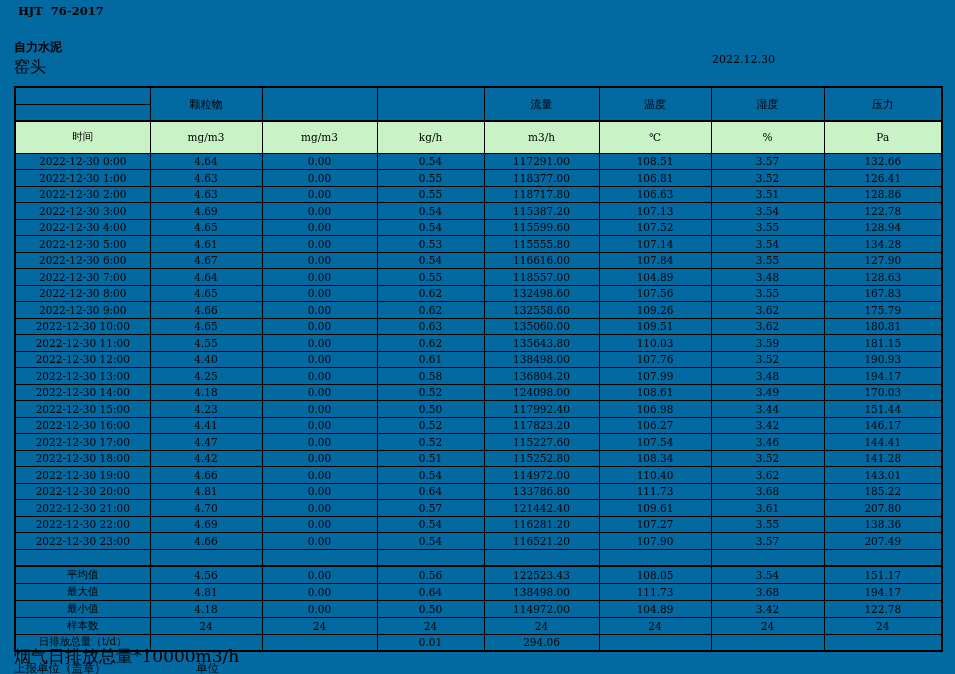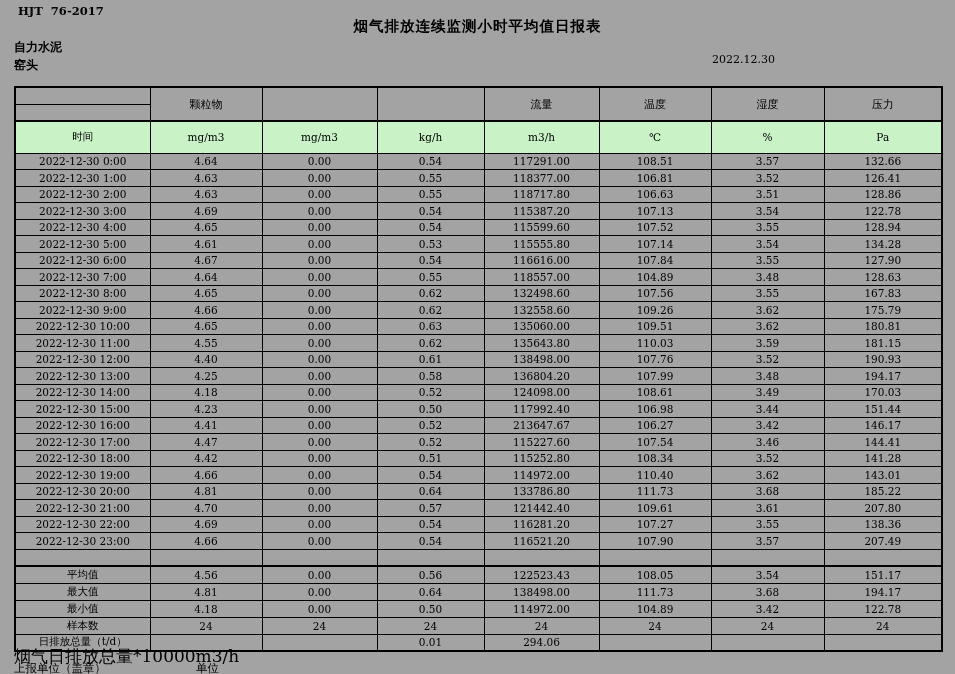--- a/index.html
+++ b/index.html
@@ -6,39 +6,39 @@
   * { margin: 0; padding: 0; box-sizing: border-box; }
   html, body { background: #ffffff; }
   body {
     font-family: "DejaVu Serif", serif;
     color: #000;
   }
   .page {
     position: relative;
     width: 955px;
     height: 674px;
-    background: #a3a3a3;
+    background: #0369a1;
     overflow: hidden;
   }
   .std-code {
     position: absolute; left: 18px; top: 4px;
     font-weight: bold; font-size: 11.5px; white-space: pre;
   }
   .doc-title {
     position: absolute; left: 0; top: 17px; width: 100%;
     text-align: center; font-weight: bold; font-size: 14.5px;
     letter-spacing: 1px;
   }
   .company {
     position: absolute; left: 14px; top: 39px;
     font-weight: bold; font-size: 12px;
   }
   .location {
     position: absolute; left: 14px; top: 57px;
-    font-weight: bold; font-size: 12px;
+    font-weight: normal; font-size: 16px;
   }
   .report-date {
     position: absolute; left: 712px; top: 53px; font-size: 11px;
   }
   table.report {
     position: absolute; left: 14px; top: 86px;
     border-collapse: collapse; table-layout: fixed;
     border: 2px solid #000;
     font-size: 10.5px;
   }
@@ -70,21 +70,20 @@
   .footer-unit {
     position: absolute; left: 196px; top: 661px; font-size: 11.5px;
   }
 </style>
 </head>
 <body>
 
 <div class="page">
 
   <div class="std-code">HJT  76-2017</div>
-  <div class="doc-title">烟气排放连续监测小时平均值日报表</div>
   <div class="company">自力水泥</div>
   <div class="location">窑头</div>
   <div class="report-date">2022.12.30</div>
 
   <table class="report">
     <colgroup>
       <col style="width:135px">
         <col style="width:112px">
         <col style="width:115px">
         <col style="width:107px">
@@ -277,21 +276,21 @@
           <td>117992.40</td>
           <td>106.98</td>
           <td>3.44</td>
           <td>151.44</td>
         </tr>
         <tr>
           <td>2022-12-30 16:00</td>
           <td>4.41</td>
           <td>0.00</td>
           <td>0.52</td>
-          <td>213647.67</td>
+          <td>117823.20</td>
           <td>106.27</td>
           <td>3.42</td>
           <td>146.17</td>
         </tr>
         <tr>
           <td>2022-12-30 17:00</td>
           <td>4.47</td>
           <td>0.00</td>
           <td>0.52</td>
           <td>115227.60</td>

